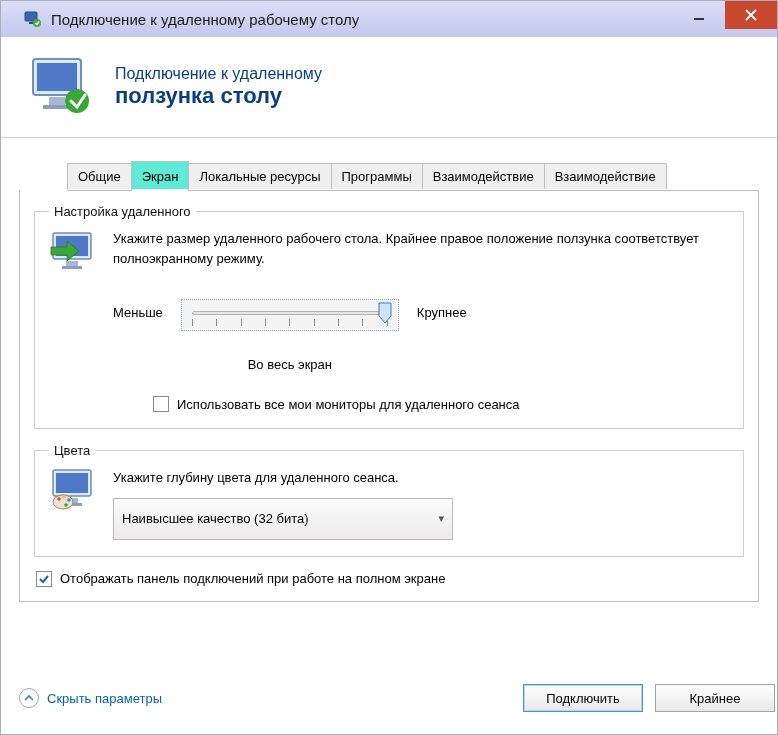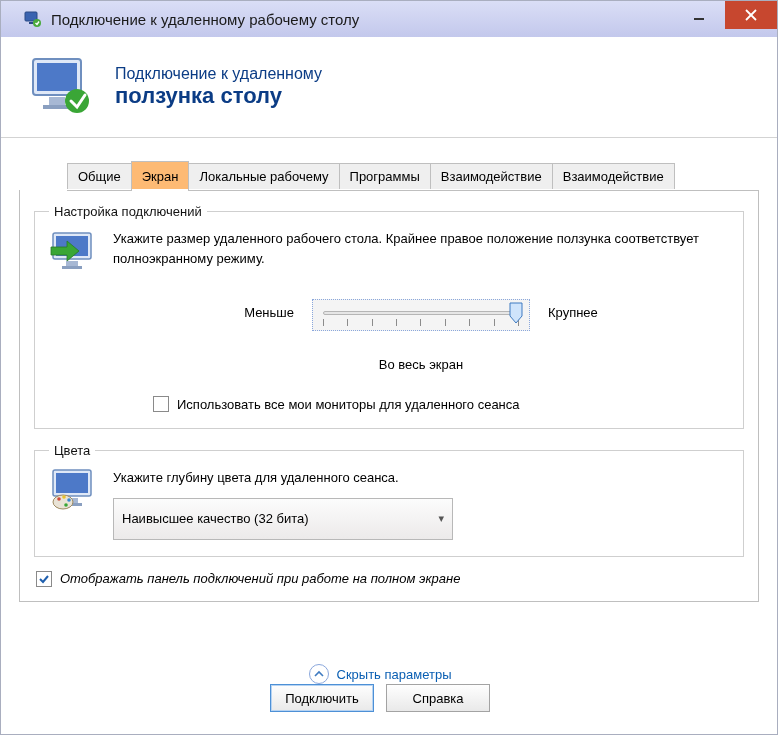--- a/index.html
+++ b/index.html
@@ -68,21 +68,21 @@
     padding: 5px 10px 5px 10px;
     border: 1px solid #bfbfbf;
     border-bottom: none;
     background: #efefef;
     font-size: 13px;
     cursor: pointer;
     white-space: nowrap;
     margin-right: -1px;
   }
   .tab.active {
-    background: #fdba74;
+    background: #5eead4;
     position: relative;
     z-index: 2;
     padding-top: 7px;
     padding-bottom: 6px;
   }
   .tab.active::after {
     content: "";
     position: absolute;
     left: 0; right: 0; bottom: -1px;
     height: 2px; background: #fff;
@@ -105,21 +105,20 @@
   }
   .grow { display: flex; gap: 14px; }
   .small-icon { width: 50px; height: 44px; flex: 0 0 auto; }
   .desc { line-height: 1.5; }
   .slider-row {
     display: flex;
     align-items: flex-start;
     gap: 18px;
     margin-top: 26px;
     margin-left: 64px;
-    justify-content: center;
   }
   .slider-label { padding-top: 6px; }
   .slider-box {
     flex: 0 0 auto;
     width: 218px;
     text-align: center;
   }
   .slider-track {
     position: relative;
     height: 32px;
@@ -172,45 +171,43 @@
     padding: 0 8px;
     justify-content: space-between;
     cursor: pointer;
   }
   .combo .arrow {
     color: #555; font-size: 11px;
   }
   .bottom-check {
     display: flex; align-items: center; gap: 8px;
     margin: 14px 2px 0 2px;
-    font-style: italic;
   }
   .footer {
     position: absolute;
-    left: 18px; right: 36px; bottom: 22px;
+    left: 18px; right: 2px; bottom: 22px;
     display: flex;
     align-items: center;
     justify-content: space-between;
-    flex-direction: column;
   }
   .collapse {
     display: flex; align-items: center; gap: 8px;
     color: #0a5fb3;
     cursor: pointer;
   }
   .collapse-circle {
     width: 20px; height: 20px;
     border: 1px solid #8aa7dc;
     border-radius: 50%;
     background: #fff;
     display: flex; align-items: center; justify-content: center;
   }
   .footer-buttons { display: flex; gap: 12px; }
   .btn {
-    width: 104px; height: 28px;
+    width: 120px; height: 28px;
     border: 1px solid #a3a3a3;
     background: linear-gradient(to bottom, #fefefe, #e9e9e9);
     display: flex; align-items: center; justify-content: center;
     font-size: 13px;
     cursor: pointer;
   }
   .btn.default { border-color: #4d90d6; box-shadow: 0 0 0 1px #b6d3f2 inset;}
 </style>
 </head>
 <body>
@@ -257,30 +254,30 @@
       <div class="line1">Подключение к удаленному</div>
       <div class="line2">ползунка столу</div>
     </div>
   </div>
 
   <div class="content">
 
     <div class="tabs">
       <div class="tab">Общие</div>
       <div class="tab active">Экран</div>
-      <div class="tab">Локальные рабочему</div>
+      <div class="tab">Локальные ресурсы</div>
       <div class="tab">Программы</div>
       <div class="tab">Взаимодействие</div>
       <div class="tab">Взаимодействие</div>
     </div>
 
     <div class="tab-body">
 
       <fieldset class="group">
-        <legend>Настройка подключений</legend>
+        <legend>Настройка удаленного</legend>
         <div class="grow">
           <div class="small-icon">
             <svg width="50" height="44" viewBox="0 0 50 44">
               <rect x="4" y="4" width="38" height="26" rx="2" fill="#dfe8f7" stroke="#6f8fbf" stroke-width="1.5"></rect>
               <rect x="7" y="7" width="32" height="20" fill="#4d79c8"></rect>
               <rect x="17" y="32" width="12" height="5" fill="#a7b8d4"></rect>
               <rect x="13" y="37" width="20" height="3" fill="#8a9fc0"></rect>
               <path d="M2 18 L18 18 L18 12 L30 22 L18 32 L18 26 L2 26 Z" fill="#3aa636" stroke="#2a7a27" stroke-width="0.8"></path>
             </svg>
           </div>
@@ -365,18 +362,18 @@
           <path d="M1 7 L5 3 L9 7" stroke="#3f7bc1" stroke-width="1.6" fill="none"></path>
         </svg>
       </div>
       <span>Скрыть параметры</span>
     </div>
     <div class="footer-buttons">
       <div class="btn default">
         <span>Подключить</span>
       </div>
       <div class="btn">
-        <span>Справка</span>
+        <span>Крайнее</span>
       </div>
     </div>
   </div>
 
 </div>
 
 </body></html>

